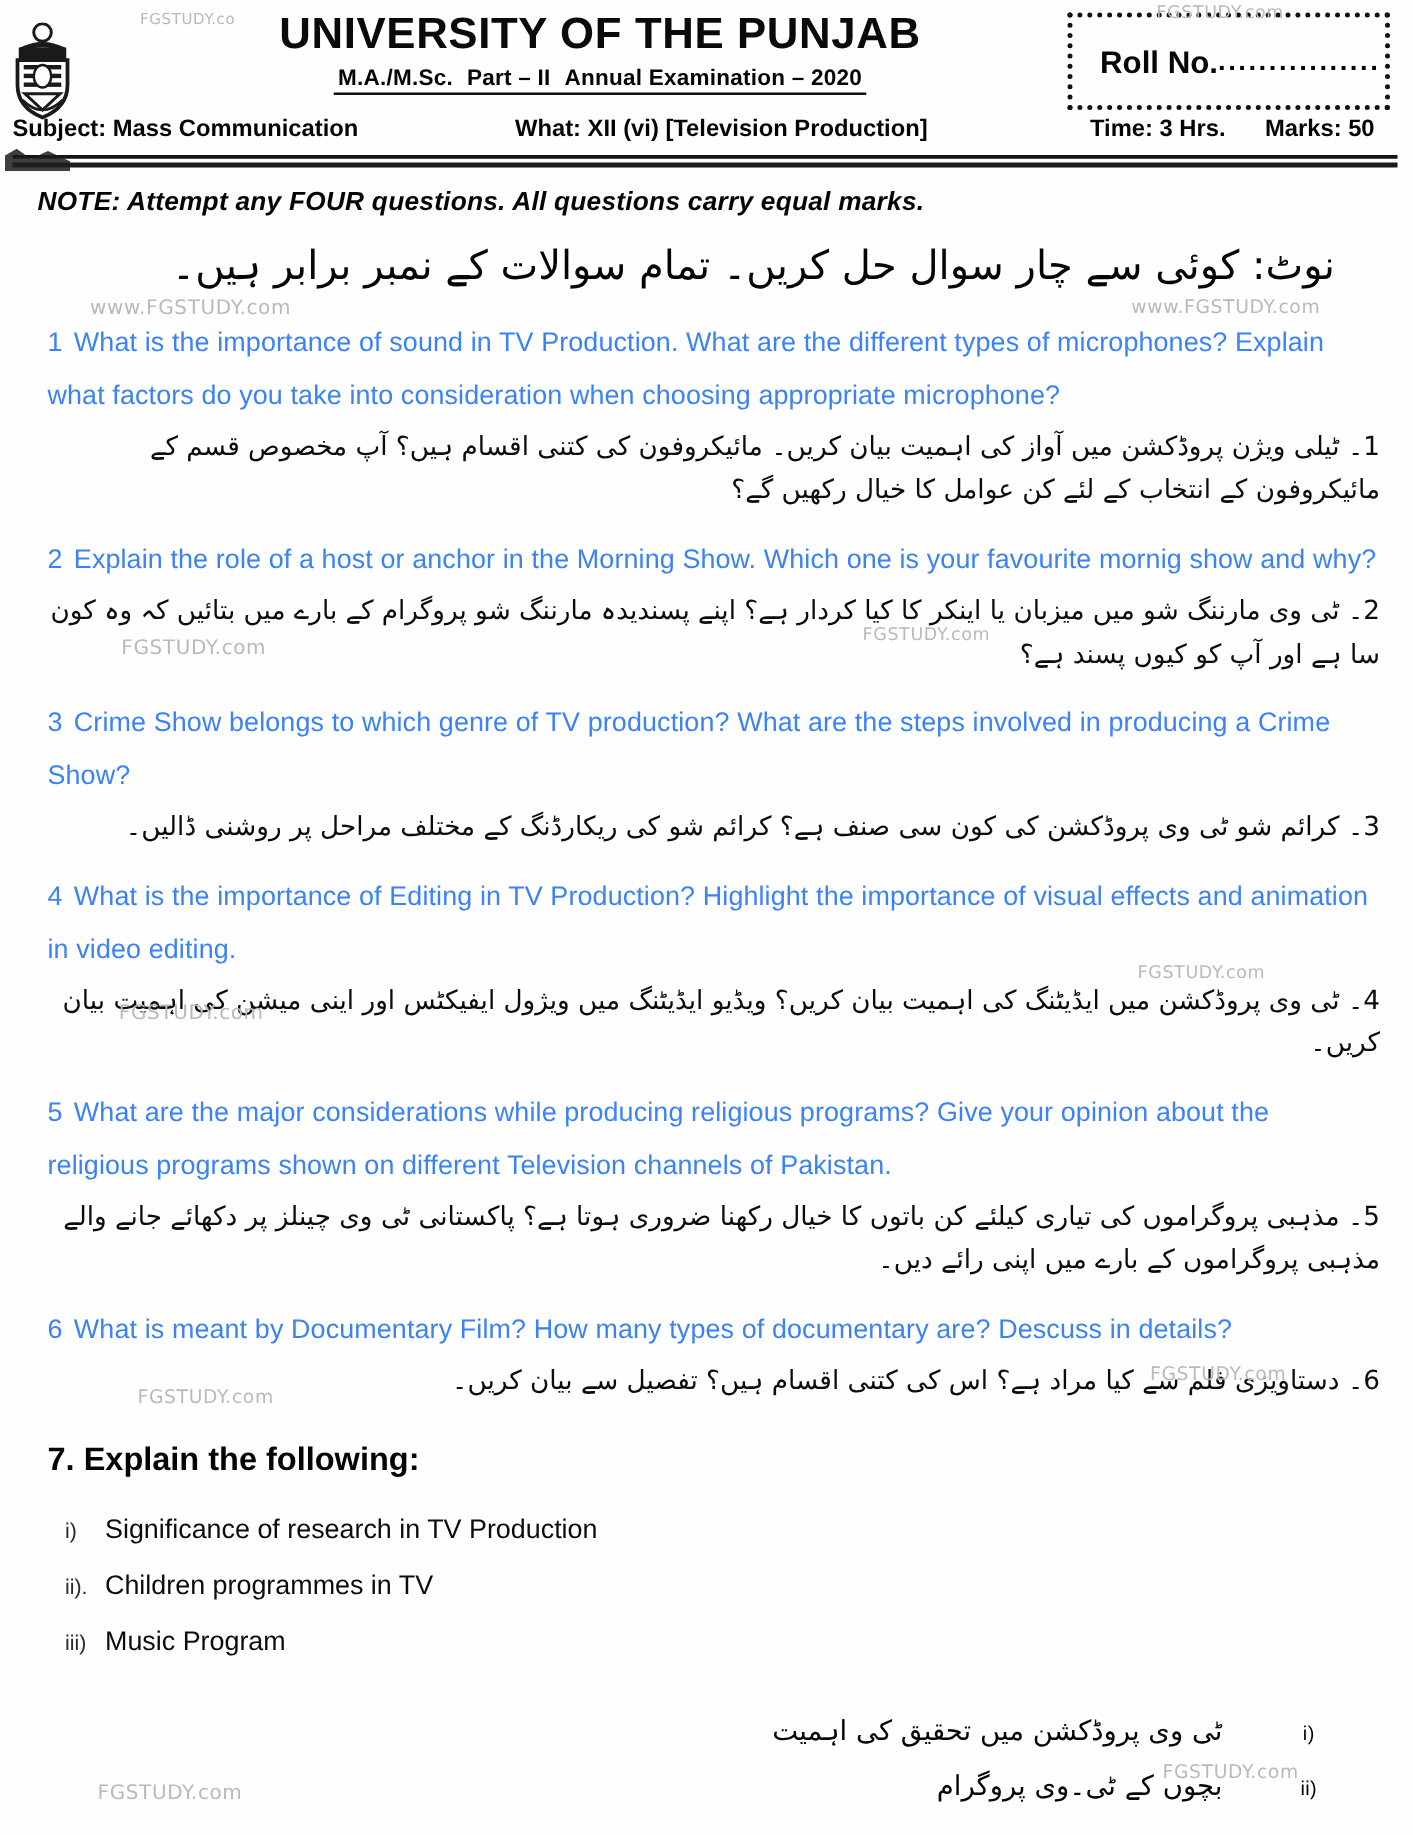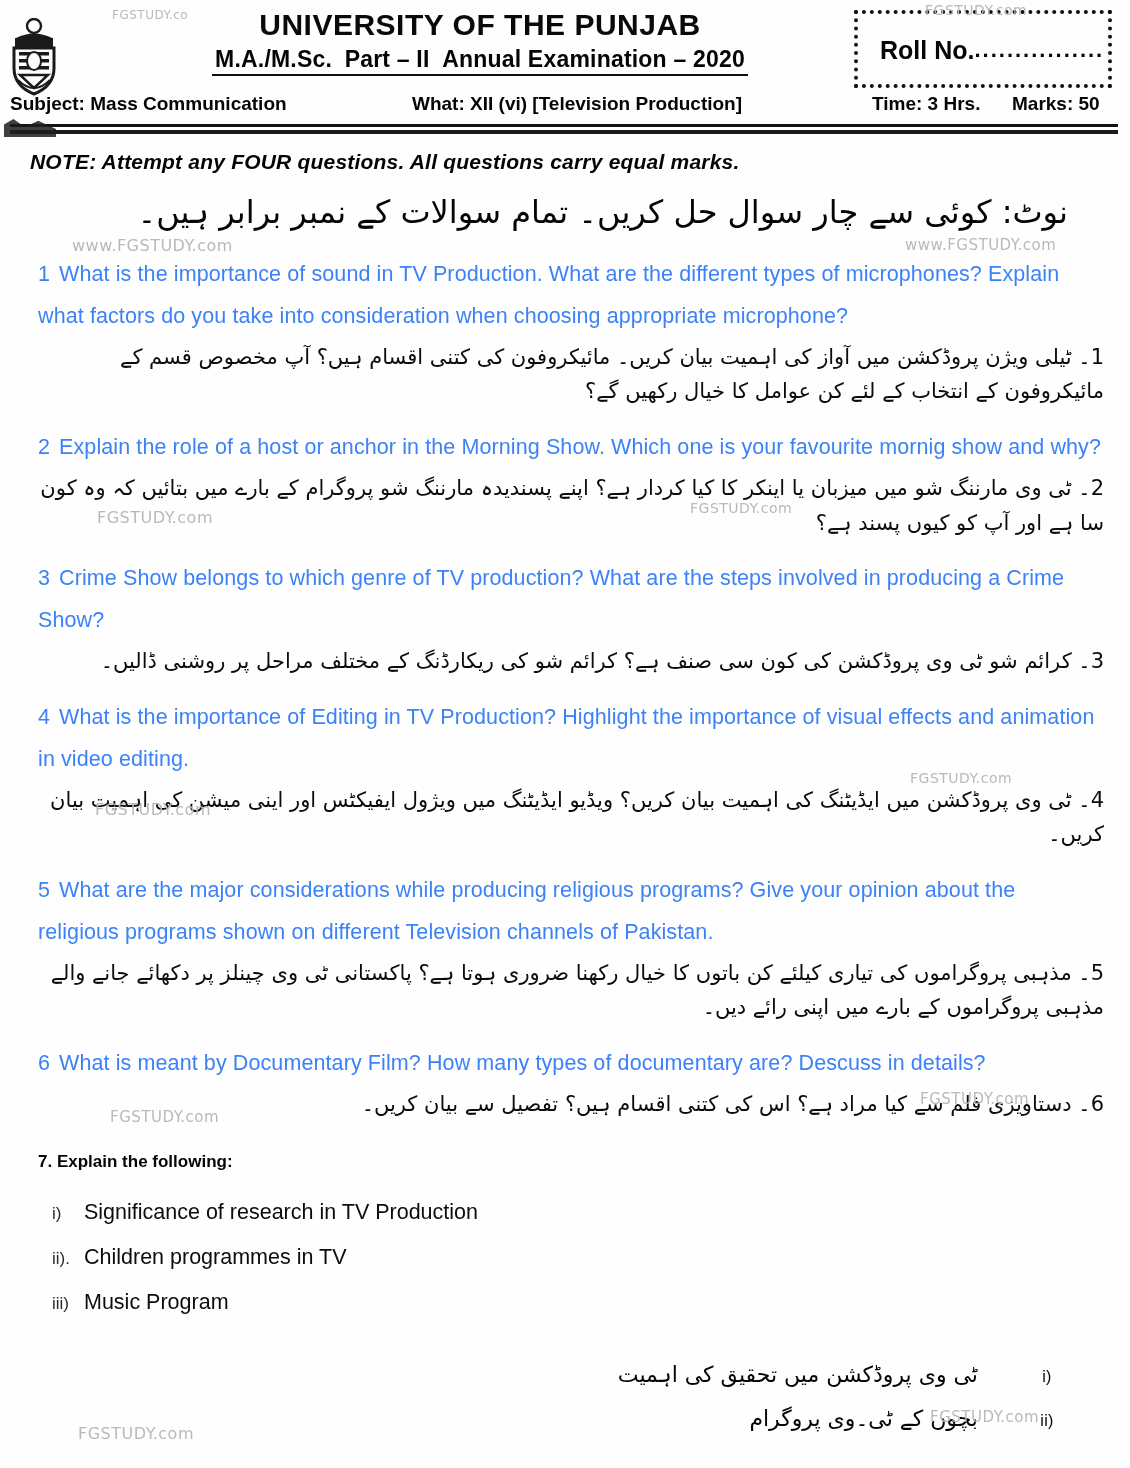--- a/index.html
+++ b/index.html
@@ -45,30 +45,30 @@
   .title-block {
     position: absolute;
     left: 150px;
     top: 8px;
     width: 660px;
     text-align: center;
   }
   .uni-title {
     font-family: "Liberation Sans", sans-serif;
     font-weight: bold;
-    font-size: 30px;
+    font-size: 35px;
     letter-spacing: 0.5px;
     line-height: 1.1;
     color: #0a0a0a;
   }
   .exam-line {
     margin-top: 5px;
     font-family: "Liberation Sans", sans-serif;
     font-weight: bold;
-    font-size: 23px;
+    font-size: 18px;
     letter-spacing: 0.2px;
     border-bottom: 2.5px solid #111;
     display: inline-block;
     padding-bottom: 1px;
   }
   .exam-line span { margin: 0 3px; }
 
   .rollbox {
     position: absolute;
     right: 18px;
@@ -171,21 +171,21 @@
     font-size: 21px;
     line-height: 1.65;
     letter-spacing: .3px;
     color: #0c0c0c;
   }
 
   .q7-head {
     margin: 30px 0 0 38px;
     font-family: "Liberation Sans", sans-serif;
     font-weight: bold;
-    font-size: 17px;
+    font-size: 26px;
   }
   .q7-list {
     margin: 18px 0 0 52px;
   }
   .q7-item {
     font-family: "Liberation Sans", sans-serif;
     font-size: 21.5px;
     line-height: 2.1;
     color: #0c0c0c;
   }

